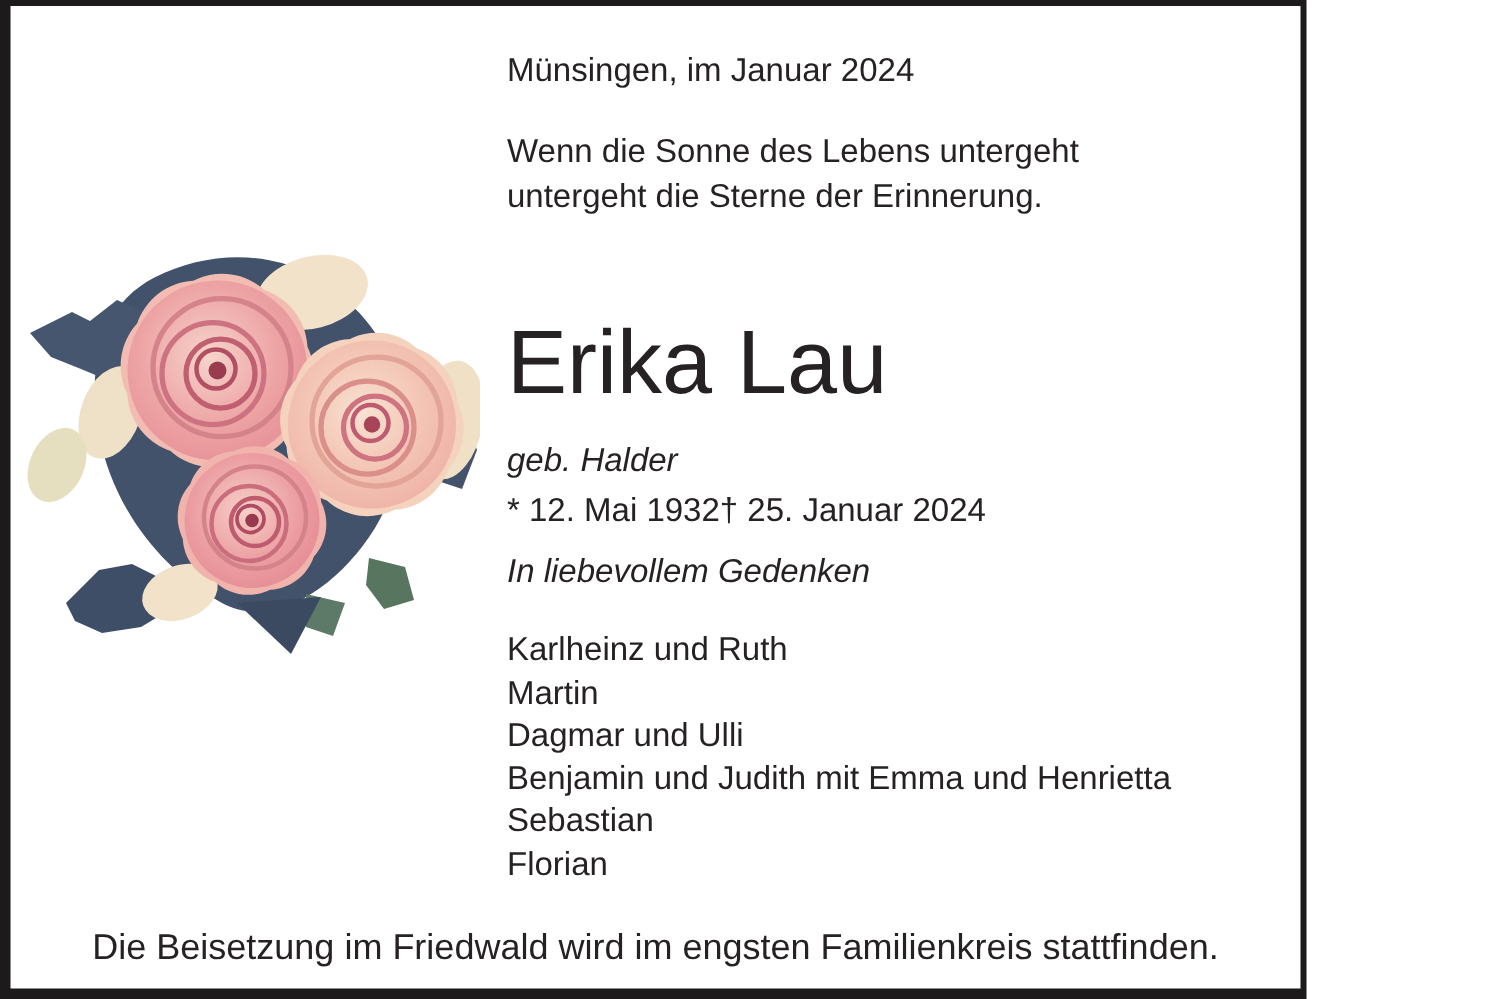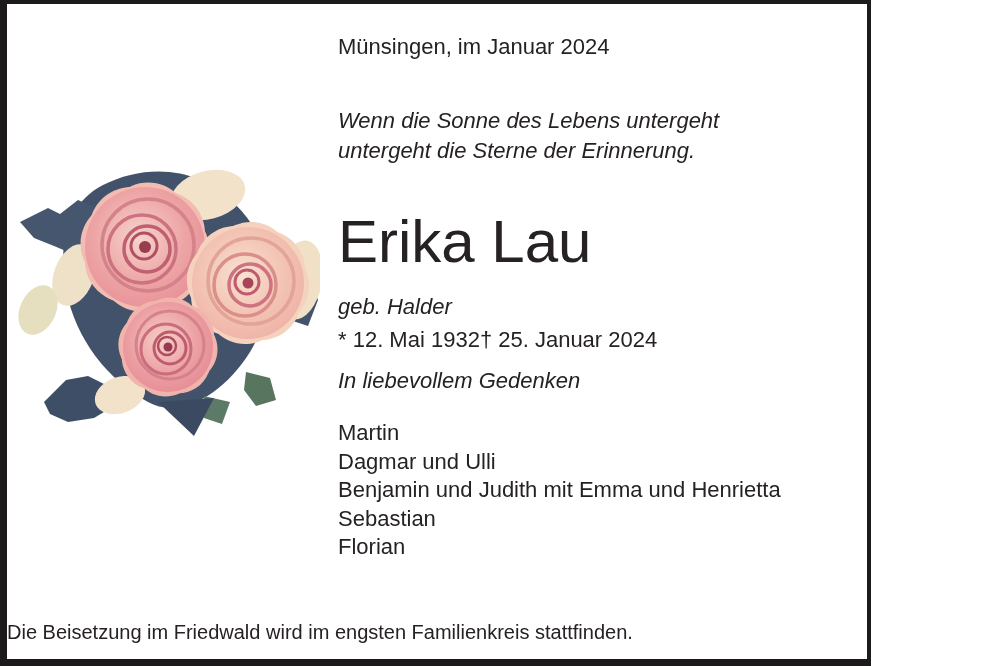--- a/index.html
+++ b/index.html
@@ -11,31 +11,31 @@
     border-top:4px solid #1d1a1b;
     border-right:4px solid #1d1a1b;
     border-left:7px solid #1d1a1b;
     border-bottom:7px solid #1d1a1b;
     font-family:"Liberation Sans", sans-serif;
     color:#262223;
     overflow:hidden;
   }
   .txt{position:absolute;left:331px;font-size:22px;line-height:28px;white-space:nowrap;}
   .dateline{top:29px;}
-  .epigraph{top:82px;font-style:italic;line-height:30px;margin-top:20px;}
+  .epigraph{top:82px;line-height:30px;}
   .intro{top:168px;letter-spacing:0.1px;}
   .name{top:207px;font-size:60px;line-height:62px;font-weight:400;margin:0;text-align:center;}
   .maiden{top:289px;font-style:italic;}
   .dates{top:322px;}
   .dates .birth{}
   .gedenken{top:363px;font-style:italic;}
   .mourners{top:415px;line-height:28.5px;}
   .footer{
     position:absolute;top:614px;left:0;width:100%;
-    font-size:20px;line-height:28px;white-space:nowrap;
+    text-align:center;font-size:24px;line-height:28px;white-space:nowrap;
   }
   .roses{position:absolute;left:1px;top:146px;}
 </style>
 </head>
 <body>
 
 <div class="page">
 
   <svg class="roses" width="312" height="292" viewBox="0 0 312 292" aria-hidden="true">
     <defs>
@@ -129,20 +129,21 @@
 
   <div class="txt maiden">geb. Halder</div>
 
   <div class="txt dates">
     <span class="birth">* 12. Mai 1932</span><span>† 25. Januar 2024</span>
   </div>
 
   <div class="txt gedenken">In liebevollem Gedenken</div>
 
   <div class="txt mourners">
+    <div>Karlheinz und Ruth</div>
     <div>Martin</div>
     <div>Dagmar und Ulli</div>
     <div>Benjamin und Judith mit Emma und Henrietta</div>
     <div>Sebastian</div>
     <div>Florian</div>
   </div>
 
   <div class="footer">Die Beisetzung im Friedwald wird im engsten Familienkreis stattfinden.</div>
 
 </div>

